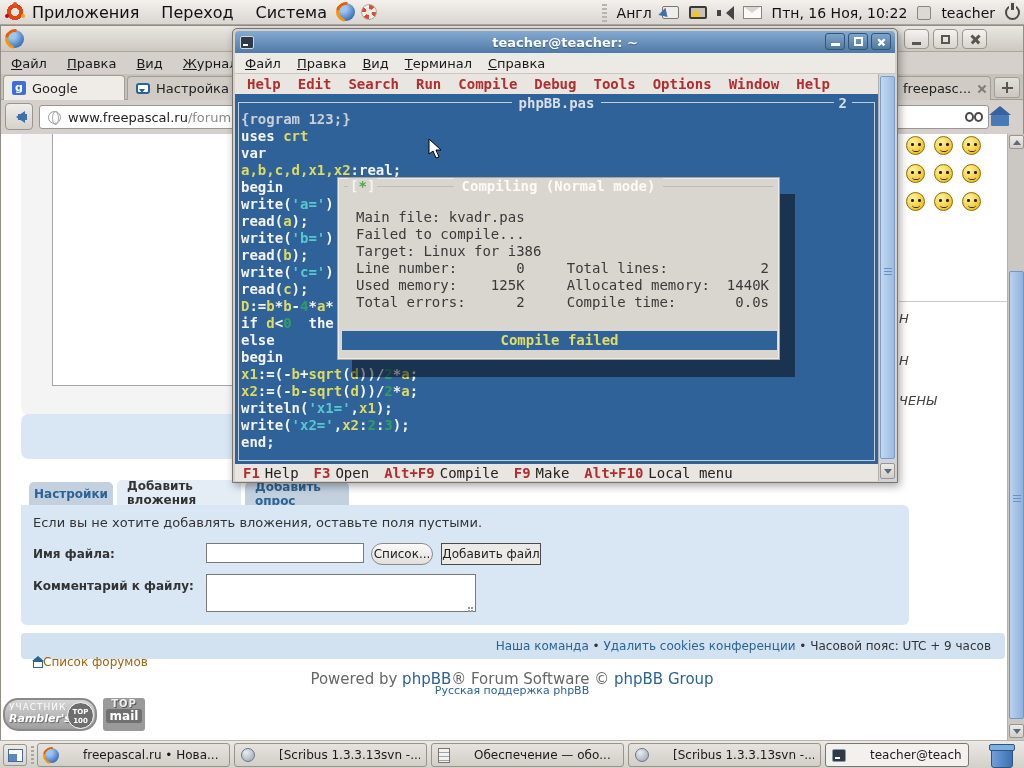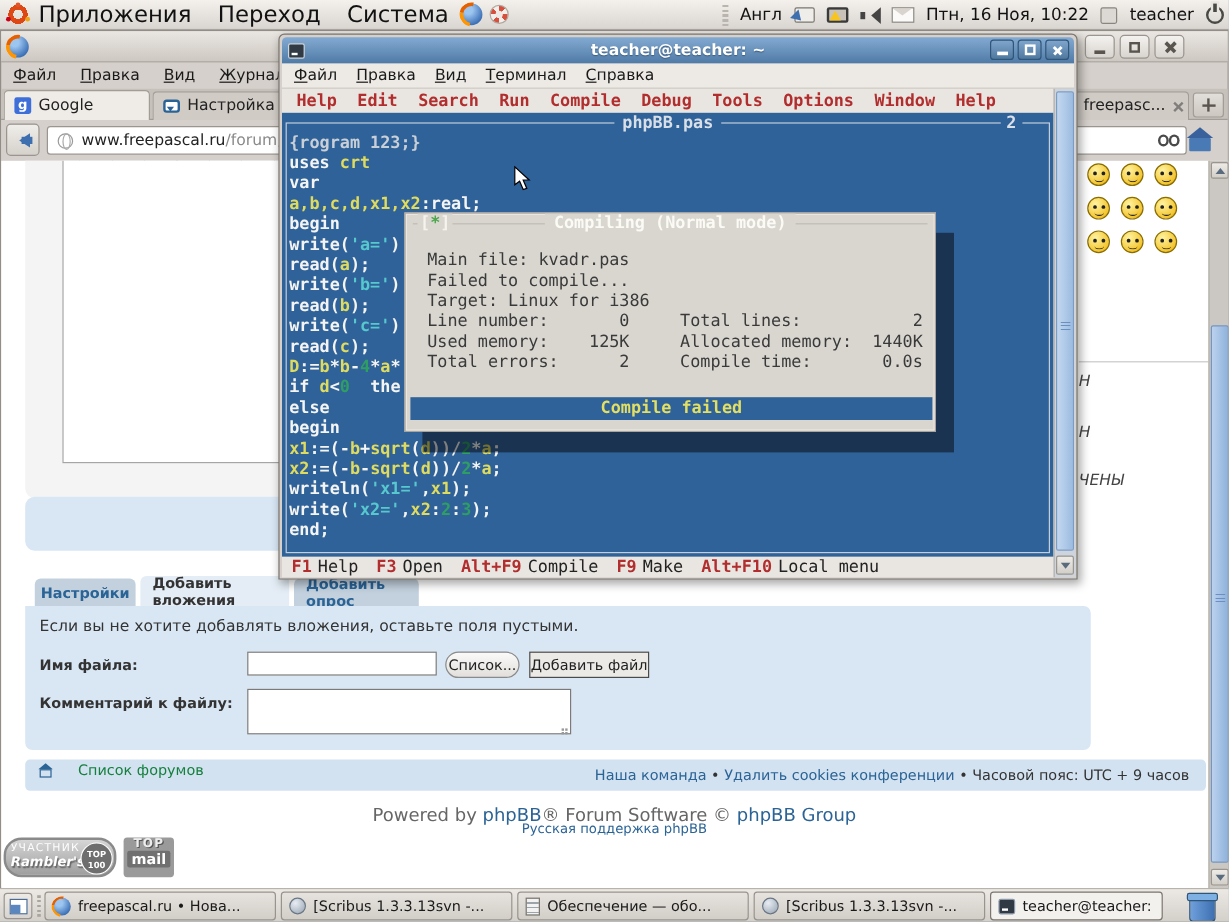--- a/index.html
+++ b/index.html
@@ -1,21 +1,21 @@
 <!DOCTYPE html>
 <html><head>
 <meta charset="utf-8">
 <style>
 *{box-sizing:border-box;margin:0;padding:0}
 body{margin:0;font-family:"DejaVu Sans",sans-serif;background:#555}
 #screen{position:relative;width:1024px;height:768px;overflow:hidden;background:#fff}
 u{text-decoration:underline}
 
 #panel{position:absolute;left:0;top:0;width:1024px;height:25px;background:linear-gradient(#F4F1ED,#D9D5D0);border-bottom:1px solid #A8A49D;display:flex;align-items:center;z-index:30}
-#panel-menus{display:flex;gap:22px;margin-left:8px;font-size:19px;color:#111}
+#panel-menus{display:flex;gap:22px;margin-left:8px;font-size:16px;color:#111}
 .pmenu{cursor:default}
 .ptray{display:flex;align-items:center;gap:10px;position:absolute;right:4px;top:0;height:25px;font-size:14px;color:#111}
 .handle{width:5px;height:18px;background:repeating-linear-gradient(0deg,#b9b5ae 0 2px,transparent 2px 4px)}
 .ico-ubuntu{width:18px;height:18px;margin-left:6px;border-radius:50%;background:radial-gradient(circle,transparent 0 4px,#DD4814 4px 8px,transparent 8px);position:relative}
 .ico-ubuntu::before{content:"";position:absolute;width:4px;height:4px;border-radius:50%;background:#E2542C;left:7px;top:-1px;box-shadow:-8px 12px 0 #C90016,8px 12px 0 #F0A513}
 .ico-ff{width:18px;height:18px;border-radius:50%;background:radial-gradient(circle at 35% 30%,#9CC5F0 0 20%,#3B6FB5 75%);position:relative}
 .ico-ff::after{content:"";position:absolute;inset:-1px;border-radius:50%;border:3px solid transparent;border-top-color:#E66000;border-left-color:#FF9500;transform:rotate(-35deg)}
 .ico-life{width:16px;height:16px;border-radius:50%;background:conic-gradient(#D94F3D 0 45deg,#F2EFEA 45deg 90deg,#D94F3D 90deg 135deg,#F2EFEA 135deg 180deg,#D94F3D 180deg 225deg,#F2EFEA 225deg 270deg,#D94F3D 270deg 315deg,#F2EFEA 315deg 360deg);position:relative;border:1px solid #b0a89e}
 .ico-life::after{content:"";position:absolute;inset:4px;border-radius:50%;background:#EDE9E4}
 .ico-kbd{width:17px;height:13px;background:#EFEDE9;border:1px solid #7a766f;border-radius:2px;position:relative}
@@ -81,21 +81,21 @@
 .ptab.act{background:#E4EDF5;color:#333;font-weight:bold;top:346px;height:25px}
 .bigpanel{position:absolute;left:20px;top:371px;width:888px;height:120px;background:#D9E7F5;border-radius:0 6px 6px 6px}
 .formnote{position:absolute;left:12px;top:10px;font-size:13px;color:#333}
 .flabel{position:absolute;left:12px;font-size:12px;font-weight:bold;color:#333}
 .finput{position:absolute;left:185px;width:158px;height:20px;background:#fff;border:1px solid #7a7a7a;font-size:12px}
 .btn-browse{position:absolute;left:350px;width:62px;height:22px;border:1px solid #8a8a8a;border-radius:11px;background:linear-gradient(#FBFAF9,#E2DFDB);font-size:12px;color:#222;display:flex;align-items:center;justify-content:center}
 .btn-addfile{position:absolute;left:420px;width:100px;height:22px;border:1px solid #4a4a4a;background:#ECEAE7;font-size:12px;color:#222;display:flex;align-items:center;justify-content:center}
 .ftextarea{position:absolute;left:185px;width:270px;height:38px;background:#fff;border:1px solid #7a7a7a;position:absolute}
 .ftextarea::after{content:"";position:absolute;right:2px;bottom:2px;width:2px;height:2px;background:#999;box-shadow:-3px 3px 0 #999,0 3px 0 #999,-3px 0 0 #999, -6px 6px 0 transparent}
 .footerbar{position:absolute;left:20px;top:499px;width:984px;height:26px;background:#D3E2F1;border-radius:4px;font-size:12px}
-.fb-left{position:absolute;left:12px;top:2px;color:#15803d;display:flex;gap:22px;align-items:center}
+.fb-left{position:absolute;left:12px;top:22px;color:#a16207;display:flex;gap:0;align-items:center}
 .ico-home-s{position:relative;width:10px;height:7px;border:1px solid #2A6395;margin-top:4px}
 .ico-home-s::before{content:"";position:absolute;left:-2px;top:-6px;border-left:6px solid transparent;border-right:6px solid transparent;border-bottom:5px solid #2A6395}
 .fb-right{position:absolute;right:14px;top:6px;color:#333}
 .fb-right .lnk{color:#2A6395}
 .powered{position:absolute;left:0;top:536px;width:100%;text-align:center;font-size:15px;color:#666}
 .powered .lnk{color:#2A6395}
 .rusup{position:absolute;left:0;top:550px;width:100%;text-align:center;font-size:11px;color:#2A6395}
 .badge1{position:absolute;left:2px;top:564px;width:94px;height:33px;background:linear-gradient(#D6D6D6,#9E9E9E);border:2px solid #8a8a8a;border-radius:15px;color:#fff;overflow:hidden}
 .badge1 .b1a{font-size:9px;letter-spacing:1px;padding:2px 0 0 4px;color:#fdfdfd}
 .badge1 .b1b{font-size:11px;font-weight:bold;font-style:italic;padding-left:4px;color:#fff;text-shadow:1px 1px 1px #666}
@@ -148,21 +148,21 @@
 .t-scroll{position:absolute;left:645px;top:45px;width:18px;height:407px;background:#CDD4DE;border-left:1px solid #b5b1aa}
 .t-thumb{position:absolute;left:1px;top:2px;width:15px;height:383px;background:linear-gradient(90deg,#C3D8F0,#9CBBE0);border:1px solid #7A9CC6;border-radius:2px}
 .t-down{position:absolute;left:1px;bottom:2px;width:15px;height:16px;background:linear-gradient(#EEEBE7,#D2CEC8);border:1px solid #9a958e;border-radius:2px;display:flex;align-items:center;justify-content:center}
 
 #taskbar{position:absolute;left:0;top:740px;width:1024px;height:28px;background:linear-gradient(#ECE9E5,#D3CFC9);border-top:1px solid #B7B3AC;z-index:30}
 .showdesk{position:absolute;left:3px;top:3px;width:24px;height:22px;border:1px solid #9a958e;border-radius:3px;background:linear-gradient(#EDEAE6,#D8D4CF);display:flex;align-items:center;justify-content:center}
 .ico-desk{width:15px;height:13px;background:#fff;border:1px solid #4a6a94;position:relative}
 .ico-desk::after{content:"";position:absolute;left:0;bottom:0;width:8px;height:7px;background:#5A87C0}
 .tb-sep{position:absolute;left:31px;top:5px;width:3px;height:18px;background:repeating-linear-gradient(0deg,#aaa59e 0 2px,transparent 2px 4px)}
 #tasks{position:absolute;left:37px;top:2px;display:flex;gap:4px}
-.task{width:193px;height:24px;border:1px solid #98938C;border-radius:3px;background:linear-gradient(#E6E3DE,#D2CEC8);display:flex;align-items:center;gap:6px;padding:0 6px;font-size:12px;color:#1a1a1a}
+.task{width:193px;height:24px;border:1px solid #98938C;border-radius:3px;background:linear-gradient(#E6E3DE,#D2CEC8);display:flex;align-items:center;gap:24px;padding:0 6px;font-size:12px;color:#1a1a1a}
 .task .tlabel{white-space:nowrap;overflow:hidden}
 .task.active{background:#F3F1EE;border-color:#7a756e;width:144px}
 .tico{flex:none;display:inline-block}
 .ico-firefox{width:15px;height:15px;border-radius:50%;background:radial-gradient(circle at 35% 30%,#9CC5F0 0 20%,#3B6FB5 75%);position:relative}
 .ico-firefox::after{content:"";position:absolute;inset:-1px;border-radius:50%;border:2.5px solid transparent;border-top-color:#E66000;border-left-color:#FF9500;transform:rotate(-35deg)}
 .ico-scribus{width:14px;height:14px;border-radius:50%;background:radial-gradient(circle at 35% 30%,#E8EDF2,#96A3B2);border:1px solid #6a7684}
 .ico-document{width:12px;height:15px;background:repeating-linear-gradient(#F2F2F2 0 3px,#9AA4AA 3px 4px);border:1px solid #7a766f}
 .ico-terminal-sm{width:14px;height:13px;background:#2F3A45;border:1px solid #8a98a8;border-radius:2px;position:relative}
 .ico-terminal-sm::after{content:"";position:absolute;left:2px;top:7px;width:5px;height:2px;background:#fff}
 .ico-trash{position:absolute;left:988px;top:1px;width:26px;height:25px}

